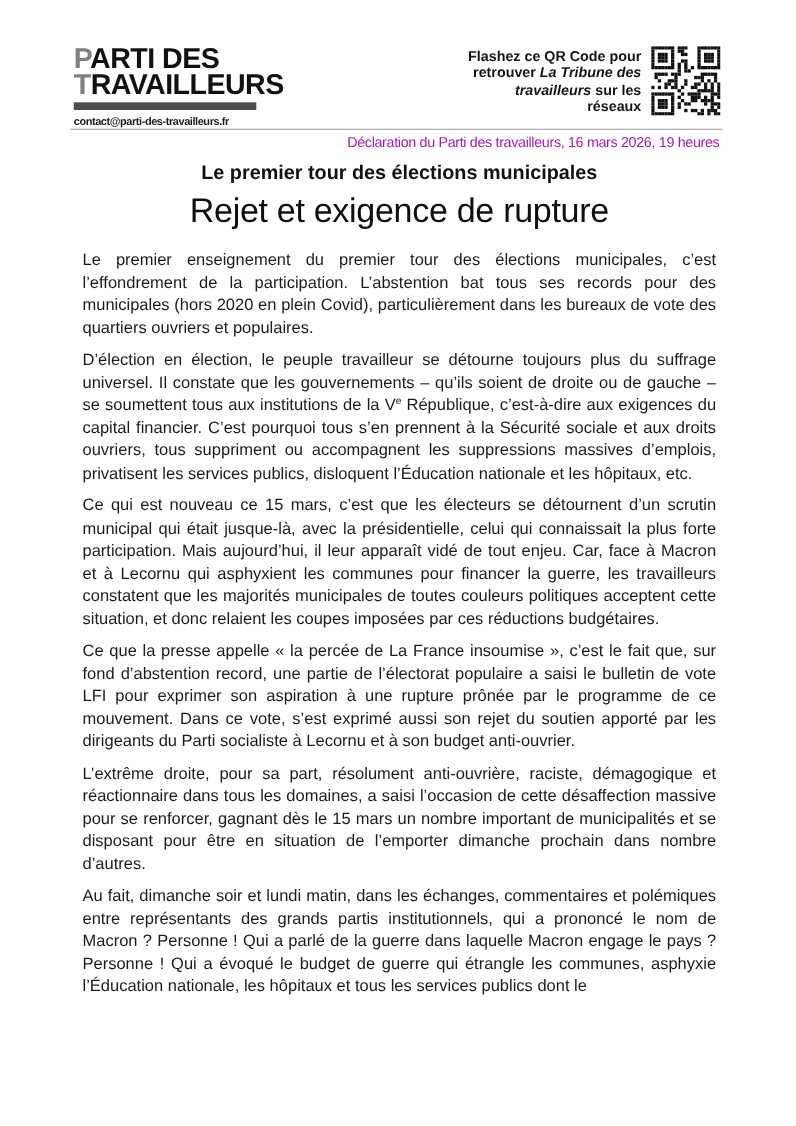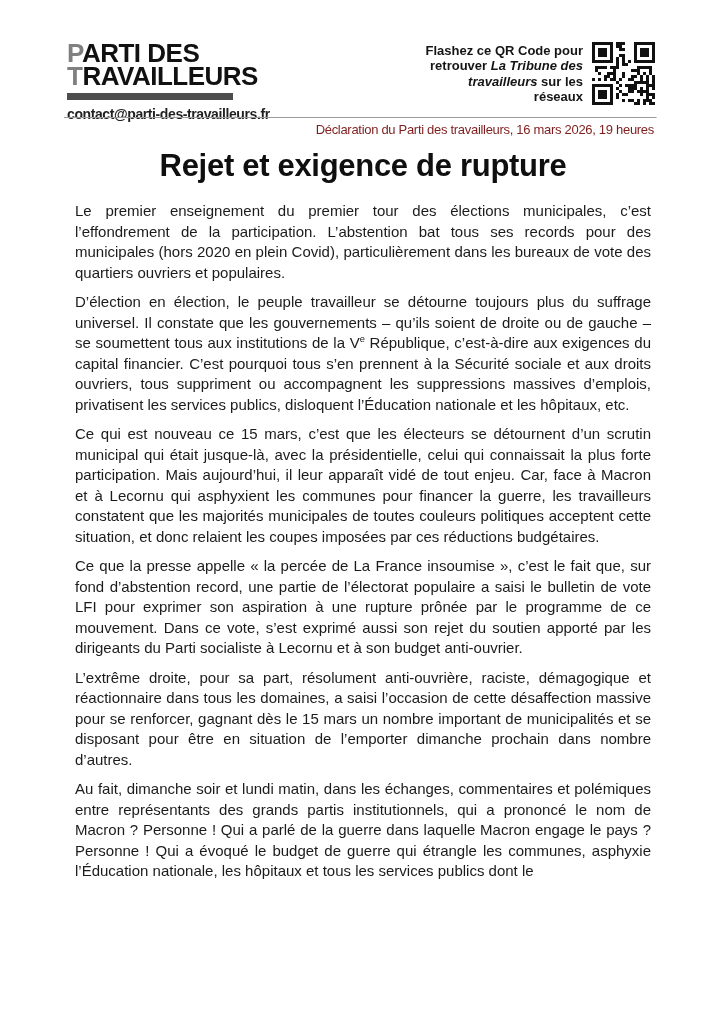--- a/index.html
+++ b/index.html
@@ -24,21 +24,21 @@
   }
   .logo-line .init{color:var(--logo-initial,#808080);}
   .logo-bar{
     width:166px;height:7px;
     background:var(--logo-bar,#4d4d4d);
     margin-top:5px;
   }
   .contact{
     margin-top:6px;
     font-weight:700;
-    font-size:14px;
+    font-size:10px;
     letter-spacing:-0.4px;
     color:#1f1f1f;
     white-space:nowrap;
   }
   
   .qr-area{
     position:absolute;right:69px;top:42px;
     display:flex;align-items:center;gap:9px;
   }
   .qr-caption{
@@ -54,41 +54,41 @@
   
   .rule{
     position:absolute;left:64px;right:67px;top:117px;
     border-top:1px solid var(--rule,#9a9a9a);
     height:0;margin:0;border-bottom:none;
   }
   .dateline{
     position:absolute;right:70px;top:122px;
     font-size:13px;
     letter-spacing:-0.3px;
-    color:#7f1d1d;
+    color:#a21caf;
     white-space:nowrap;
   }
   
   .article{
     position:absolute;left:75px;top:147px;
     width:576px;
   }
   .kicker{
     margin:0 0 5px 0;
     text-align:center;
     font-size:18px;
     font-weight:700;
     color:#111;
   }
   .headline{
     margin:0 0 16px 0;
     text-align:center;
     font-size:31px;
     line-height:38px;
-    font-weight:700;
+    font-weight:400;
     letter-spacing:-0.3px;
     color:#0f0f0f;
   }
   .body-text p{
     margin:0 0 9px 0;
     font-size:15px;
     line-height:20.5px;
     text-align:justify;
     color:var(--body-text,#1b1b1b);
   }
@@ -326,20 +326,21 @@
           <rect x="60" y="60" width="3" height="3" fill="#111111"></rect>
         </svg>
     </div>
   </header>
 
   <hr class="rule">
 
   <div class="dateline">Déclaration du Parti des travailleurs, 16 mars 2026, 19 heures</div>
 
   <main class="article">
+    <h2 class="kicker">Le premier tour des élections municipales</h2>
     <h1 class="headline">Rejet et exigence de rupture</h1>
     <div class="body-text">
         <p><span>Le premier enseignement du premier tour des élections municipales, c’est l’effondrement de la participation. L’abstention bat tous ses records pour des municipales (hors 2020 en plein Covid), particulièrement dans les bureaux de vote des quartiers ouvriers et populaires.</span></p>
         <p><span>D’élection en élection, le peuple travailleur se détourne toujours plus du suffrage universel. Il constate que les gouvernements – qu’ils soient de droite ou de gauche – se soumettent tous aux institutions de la V</span><sup>e</sup><span> République, c’est-à-dire aux exigences du capital financier. C’est pourquoi tous s’en prennent à la Sécurité sociale et aux droits ouvriers, tous suppriment ou accompagnent les suppressions massives d’emplois, privatisent les services publics, disloquent l’Éducation nationale et les hôpitaux, etc.</span></p>
         <p><span>Ce qui est nouveau ce 15 mars, c’est que les électeurs se détournent d’un scrutin municipal qui était jusque-là, avec la présidentielle, celui qui connaissait la plus forte participation. Mais aujourd’hui, il leur apparaît vidé de tout enjeu. Car, face à Macron et à Lecornu qui asphyxient les communes pour financer la guerre, les travailleurs constatent que les majorités municipales de toutes couleurs politiques acceptent cette situation, et donc relaient les coupes imposées par ces réductions budgétaires.</span></p>
         <p><span>Ce que la presse appelle </span><span class="it">« la percée de La France insoumise »</span><span>, c’est le fait que, sur fond d’abstention record, une partie de l’électorat populaire a saisi le bulletin de vote LFI pour exprimer son aspiration à une rupture prônée par le programme de ce mouvement. Dans ce vote, s’est exprimé aussi son rejet du soutien apporté par les dirigeants du Parti socialiste à Lecornu et à son budget anti-ouvrier.</span></p>
         <p><span>L’extrême droite, pour sa part, résolument anti-ouvrière, raciste, démagogique et réactionnaire dans tous les domaines, a saisi l’occasion de cette désaffection massive pour se renforcer, gagnant dès le 15 mars un nombre important de municipalités et se disposant pour être en situation de l’emporter dimanche prochain dans nombre d’autres.</span></p>
         <p><span>Au fait, dimanche soir et lundi matin, dans les échanges, commentaires et polémiques entre représentants des grands partis institutionnels, qui a prononcé le nom de Macron ? Personne ! Qui a parlé de la guerre dans laquelle Macron engage le pays ? Personne ! Qui a évoqué le budget de guerre qui étrangle les communes, asphyxie l’Éducation nationale, les hôpitaux et tous les services publics dont le</span></p>
       </div>
   </main>

